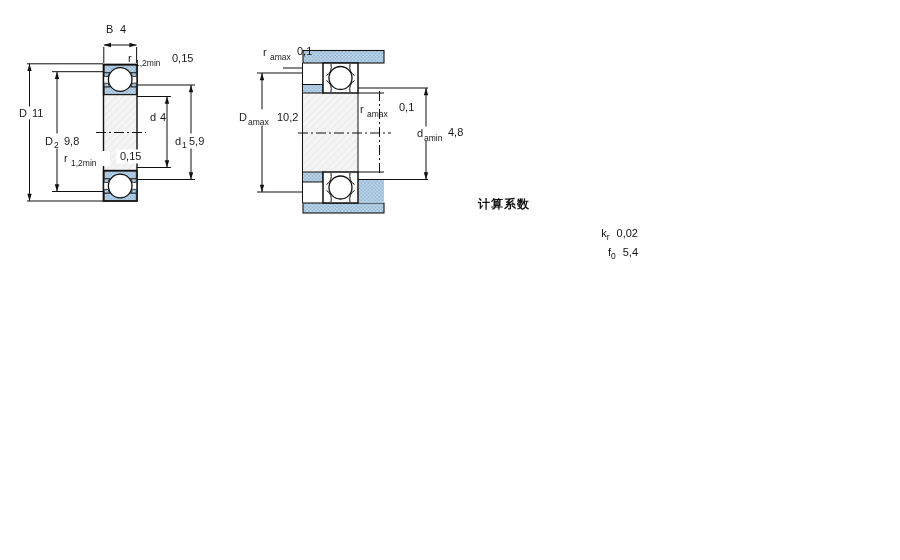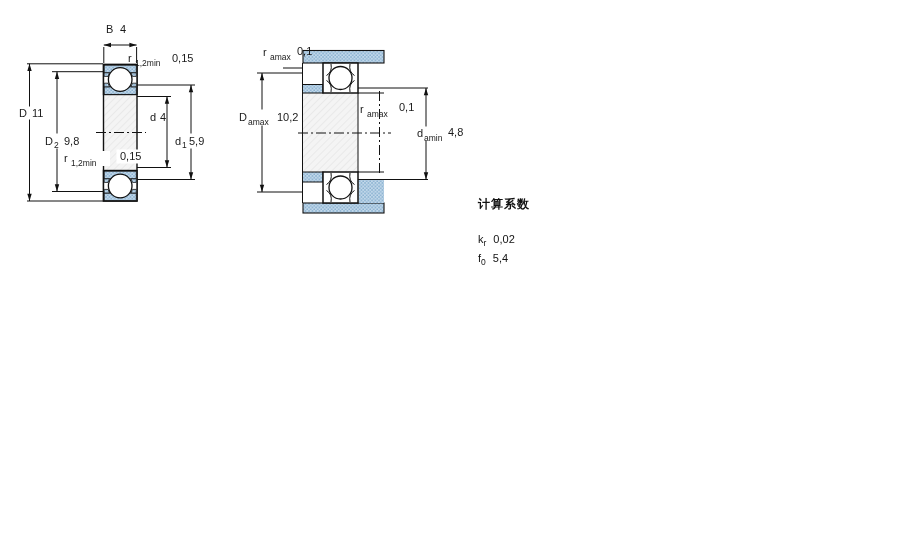--- a/index.html
+++ b/index.html
@@ -4,22 +4,22 @@
 <style>
   html,body{margin:0;padding:0;background:#ffffff;}
   #canvas{
     position:relative;width:900px;height:560px;background:#ffffff;overflow:hidden;
     font-family:"Liberation Sans", sans-serif;color:#111;
   }
   svg text{font-family:"Liberation Sans", sans-serif;fill:#1a1a1a;}
   .lbl{font-size:11px;}
   .sub{font-size:8.5px;}
   #factors{position:absolute;left:478px;top:196px;width:160px;}
-  #factors .title{font-size:12px;font-weight:bold;letter-spacing:1px;margin-bottom:20px;}
-  #factors .row{font-size:11px;margin-bottom:4px;}
+  #factors .title{font-size:12px;font-weight:bold;letter-spacing:1px;margin-bottom:14px;}
+  #factors .row{font-size:11px;margin-bottom:4px;text-align:right;}
   #factors .s{font-size:8.5px;vertical-align:-3px;}
   #factors .v{margin-left:7px;}
 </style>
 </head>
 <body>
 
 <div id="canvas">
 
 <svg width="900" height="560" viewBox="0 0 900 560">
   <defs>

